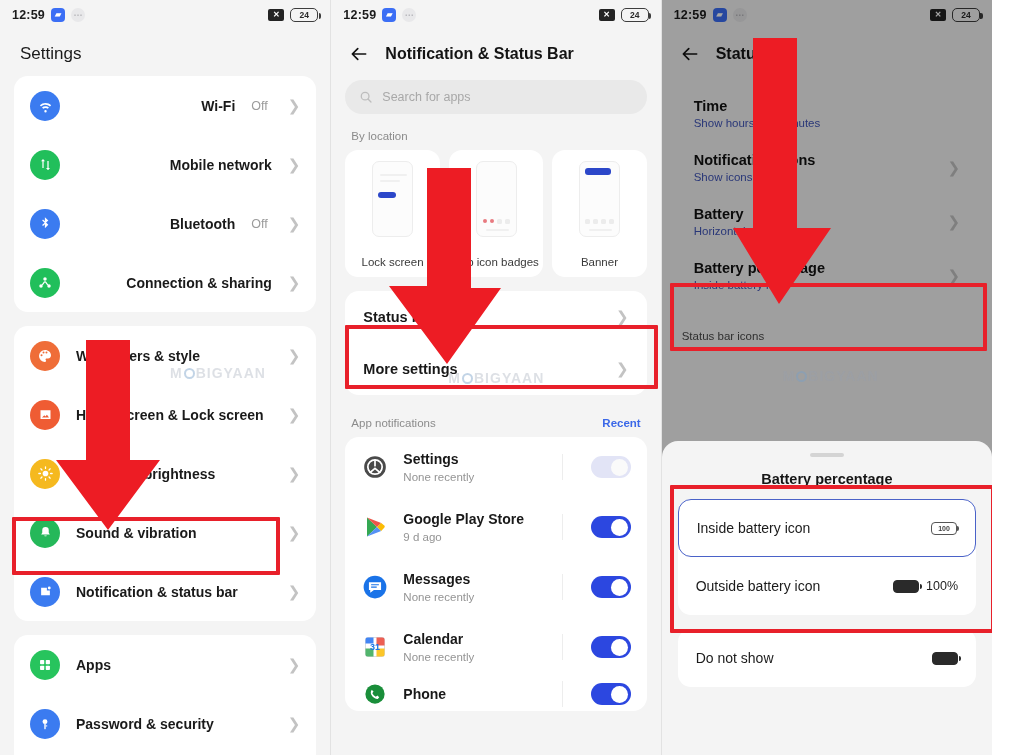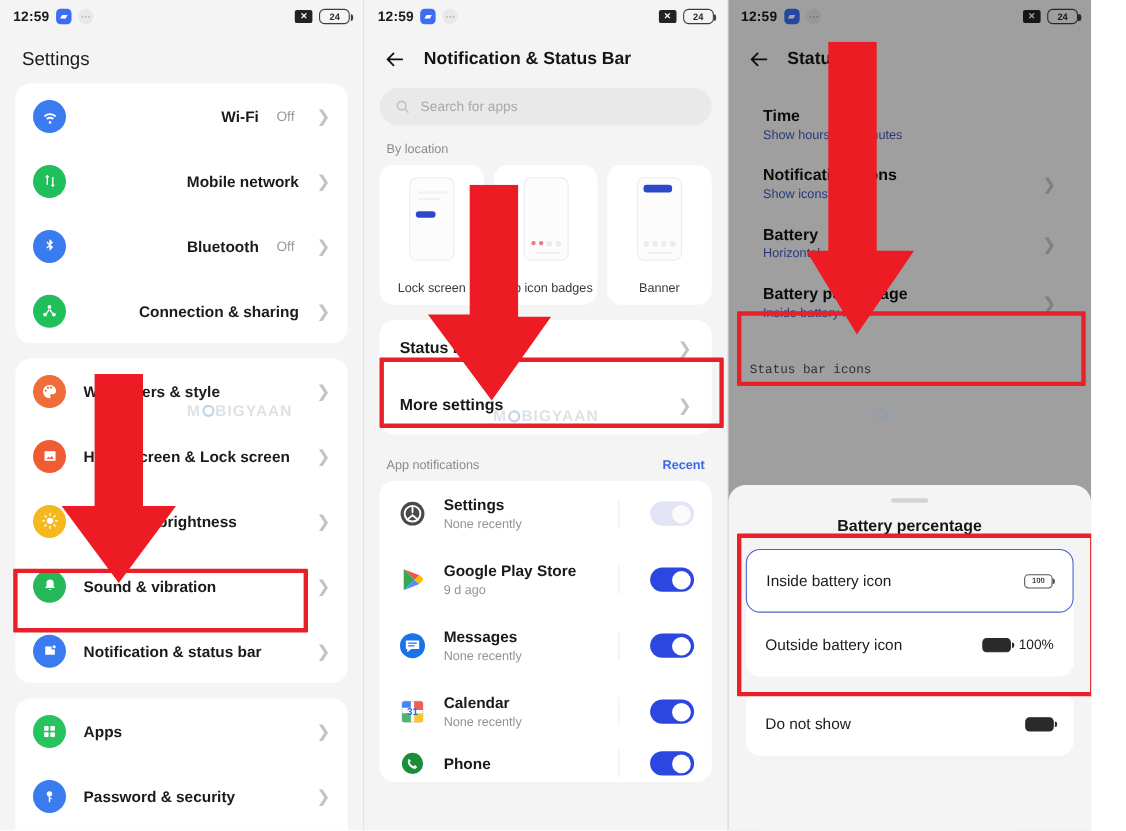--- a/index.html
+++ b/index.html
@@ -578,21 +578,21 @@
       </div>
       <div class="p3row">
         <span class="txtcol">
           <span class="t" style="display:block">Battery percentage</span>
           <span class="s" style="display:block">Inside battery icon</span>
         </span>
         <span class="chev">❯</span>
       </div>
     </div>
 
-    <div class="sec-label" style="padding-top:28px; color:#4a4a4a;font-family:Liberation Mono, monospace;">Status bar icons</div>
+    <div class="sec-label" style="padding-top:28px; color:#4a4a4a;">Status bar icons</div>
 
     <div class="dim-layer"></div>
 
     <div class="wm" style="left:121px; top:368px; z-index:31;">
       <span>M</span>
         <span class="o"></span>
         <span>BIGYAAN</span>
     </div>
 
     <div class="sheet" style="z-index:35;">

